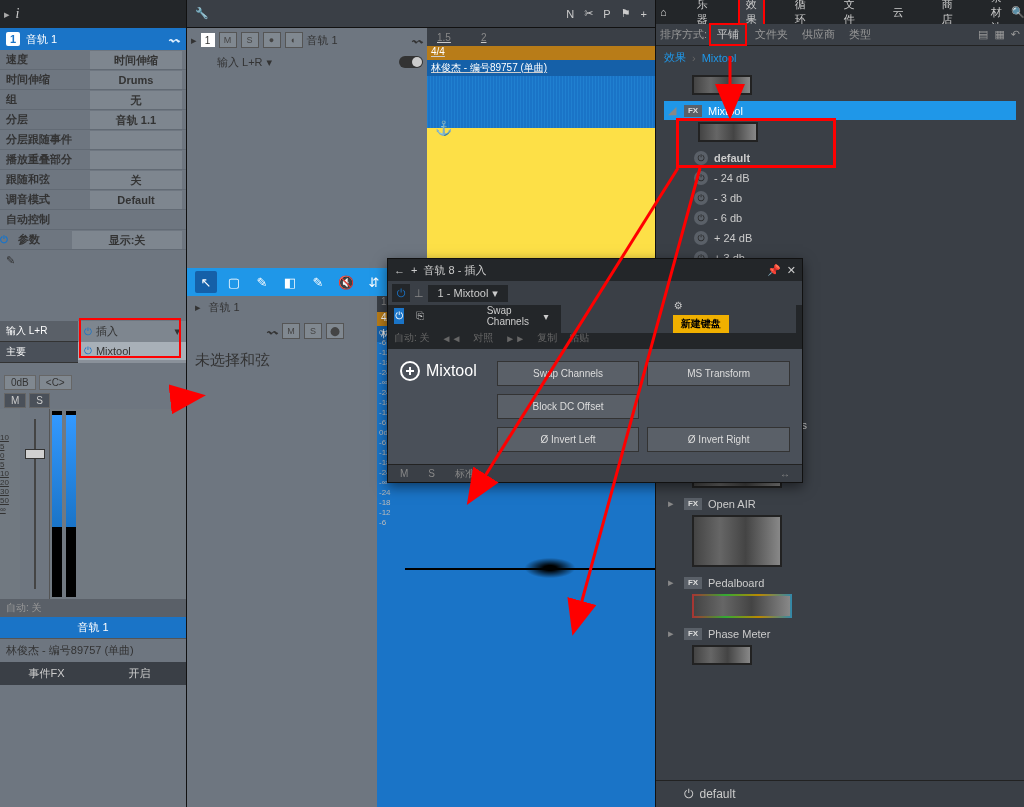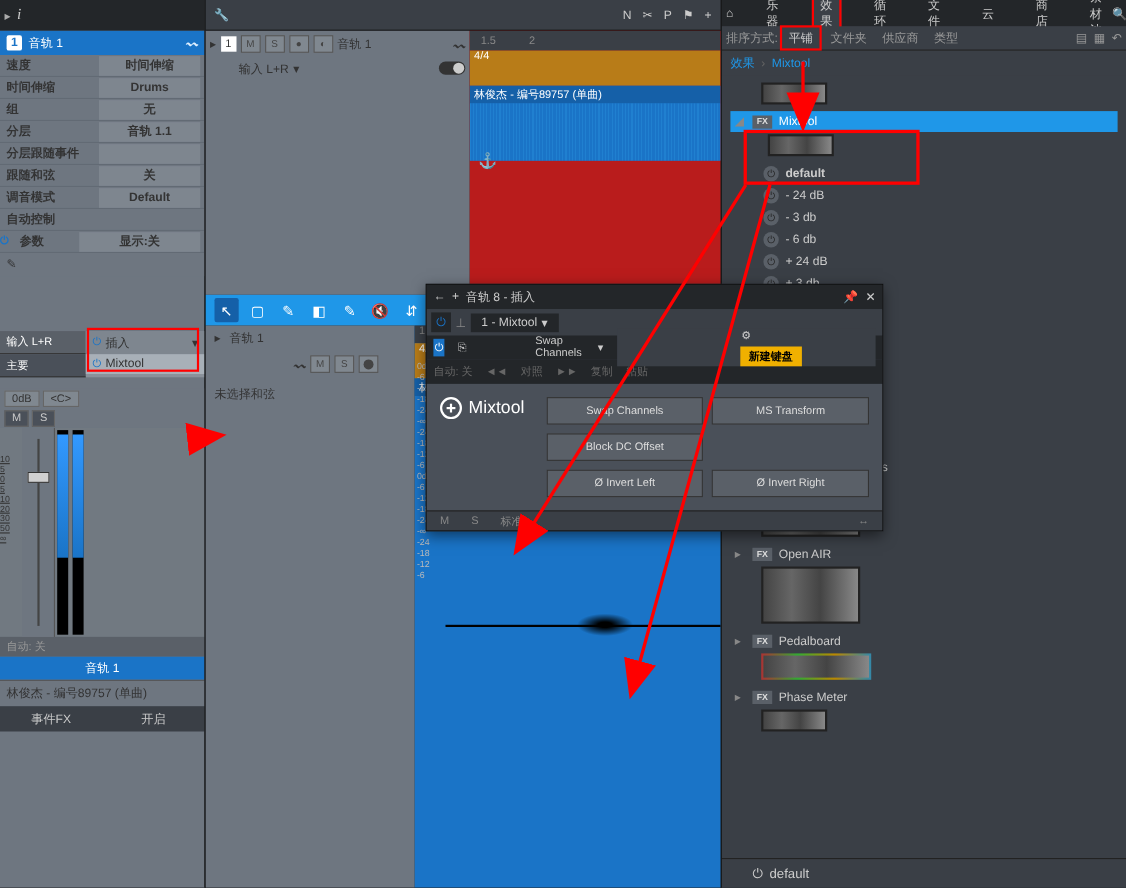--- a/index.html
+++ b/index.html
@@ -49,23 +49,23 @@
 .bottom-tab { flex: 1; text-align: center; padding: 4px; font-size: 11px; color: #ccc; }
 
 
 .middle { flex: 1; background: #232629; display: flex; flex-direction: column; border-left: 1px solid #111; border-right: 1px solid #111; position: relative; }
 .mid-toolbar { height: 28px; background: #3a3f46; display: flex; align-items: center; gap: 10px; padding: 0 8px; color: #ccc; border-bottom: 1px solid #111; }
 .mid-upper { display: flex; height: 240px; }
 .mid-track-list { width: 240px; background: #6e7680; }
 .mid-track-hdr { display: flex; align-items: center; height: 24px; gap: 4px; padding: 0 4px; color: #333; }
 .mid-track-hdr .num { background: #fff; color: #333; width: 14px; height: 14px; display: flex; align-items: center; justify-content: center; font-size: 10px; }
 .small-btn { width: 18px; height: 16px; background: #808890; border: 1px solid #555; font-size: 9px; display: flex; align-items: center; justify-content: center; color: #444; }
-.mid-waveform-area { flex: 1; background: #b91c1c; position: relative; overflow: hidden; }
+.mid-waveform-area { flex: 1; background: #fde047; position: relative; overflow: hidden; text-decoration: underline; }
 .ruler { height: 18px; background: #3a3f46; display: flex; align-items: center; padding: 0 10px; color: #888; font-size: 10px; gap: 30px; }
-.timesig-bar { height: 32px; background: #b87c18; color: #fff; font-size: 10px; padding: 0 4px; }
+.timesig-bar { height: 14px; background: #b87c18; color: #fff; font-size: 10px; padding: 0 4px; }
 .clip { background: #1a74c7; height: 68px; position: relative; }
 .clip-header { background: #1560a8; color: #fff; font-size: 10px; padding: 1px 4px; }
 .clip-wave { height: 52px; background: repeating-linear-gradient(90deg, #2080d0 0, #2080d0 1px, #1a74c7 1px, #1a74c7 3px); }
 .anchor { position: absolute; left: 8px; bottom: -8px; color: #999; font-size: 14px; }
 
 
 .plugin-window { position: absolute; left: 200px; top: 258px; width: 416px; background: #3a3f46; border: 1px solid #111; box-shadow: 0 4px 12px rgba(0,0,0,0.5); z-index: 10; }
 .plugin-titlebar { background: #232629; height: 22px; display: flex; align-items: center; padding: 0 6px; gap: 6px; color: #ccc; font-size: 11px; }
 .plugin-titlebar .close { margin-left: auto; }
 .plugin-toolbar { background: #3a3f46; height: 24px; display: flex; align-items: center; padding: 0 4px; gap: 4px; }
@@ -88,21 +88,21 @@
 .fx-btn { background: #5a6068; border: 1px solid #333; color: #ddd; padding: 6px 4px; font-size: 10px; text-align: center; cursor: pointer; }
 .plugin-footer { background: #3a3f46; height: 18px; display: flex; align-items: center; gap: 20px; padding: 0 12px; font-size: 10px; color: #888; border-top: 1px solid #222; }
 
 
 .mid-tools2 { height: 28px; background: #1f97e8; display: flex; align-items: center; gap: 6px; padding: 0 8px; color: #fff; margin-top: auto; }
 .tool-icon { width: 22px; height: 22px; display: flex; align-items: center; justify-content: center; font-size: 13px; }
 .tool-icon.active { background: #1560a8; border-radius: 2px; }
 .mid-lower { display: flex; flex: 1; }
 .mid-lower-left { width: 190px; background: #6e7680; }
 .mid-lower-hdr { padding: 4px 8px; color: #333; display: flex; align-items: center; gap: 8px; }
-.no-chord { padding: 8px; color: #333; font-size: 11px; }
+.no-chord { padding: 8px; color: #333; font-size: 15px; }
 .mid-lower-right { flex: 1; background: #1a74c7; position: relative; }
 .ruler2 { background: #3a3f46; height: 16px; display: flex; padding: 0 4px; color: #888; font-size: 10px; gap: 40px; }
 .db-scale { position: absolute; left: 0; top: 32px; bottom: 0; width: 28px; font-size: 8px; color: #bbb; }
 .db-scale div { height: 10px; padding-left: 2px; }
 .waveform-big { position: absolute; left: 28px; right: 0; top: 32px; bottom: 0; }
 .wave-trace { position: absolute; left: 0; right: 0; top: 50%; height: 2px; background: #000; }
 .wave-trace::after { content: ""; position: absolute; right: 30%; width: 60px; height: 24px; top: -12px; background: radial-gradient(ellipse, #000 15%, transparent 60%); }
 
 
 .right { width: 368px; background: #3a3f46; display: flex; flex-direction: column; }
@@ -163,20 +163,24 @@
         </div>
       <div class="prop-row">
           <span class="label">分层</span>
           <span class="val">音轨 1.1</span>
         </div>
       <div class="prop-row">
           <span class="label">分层跟随事件</span>
           <span class="val"></span>
         </div>
       <div class="prop-row">
+          <span class="label">播放重叠部分</span>
+          <span class="val"></span>
+        </div>
+      <div class="prop-row">
           <span class="label">跟随和弦</span>
           <span class="val">关</span>
         </div>
       <div class="prop-row">
           <span class="label">调音模式</span>
           <span class="val">Default</span>
         </div>
       <div class="prop-row">
           <span class="label">自动控制</span>
         </div>

